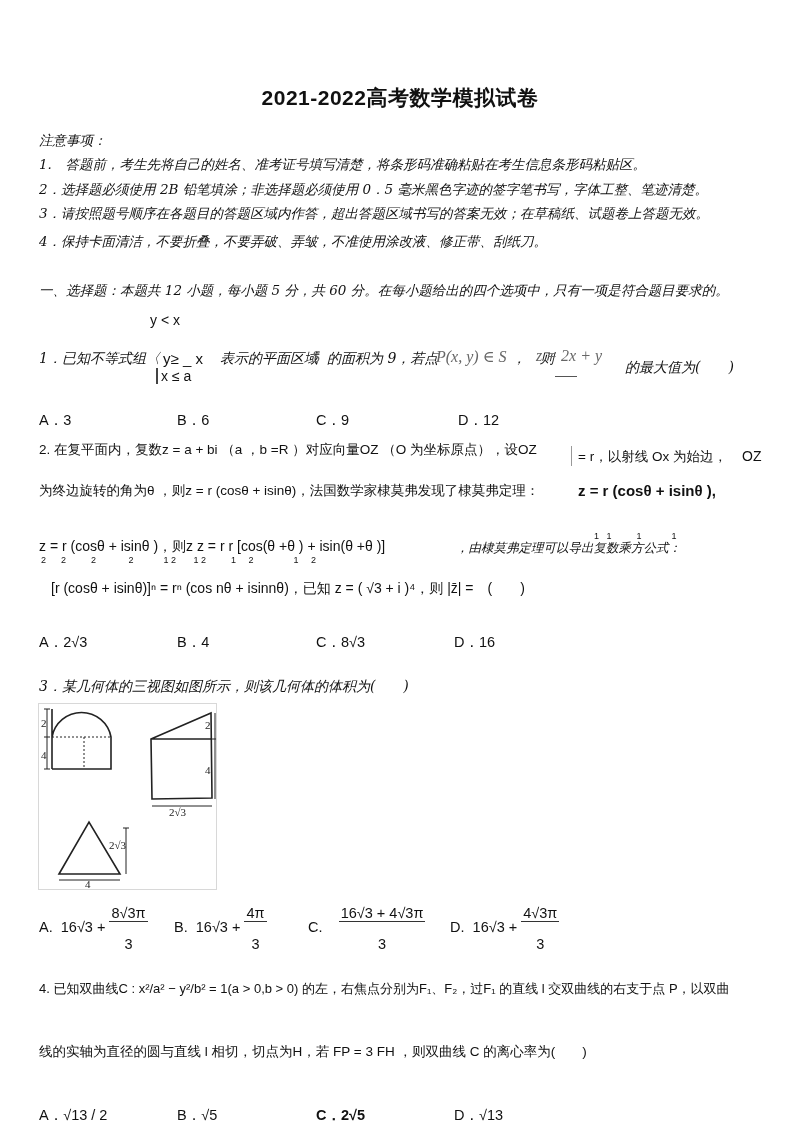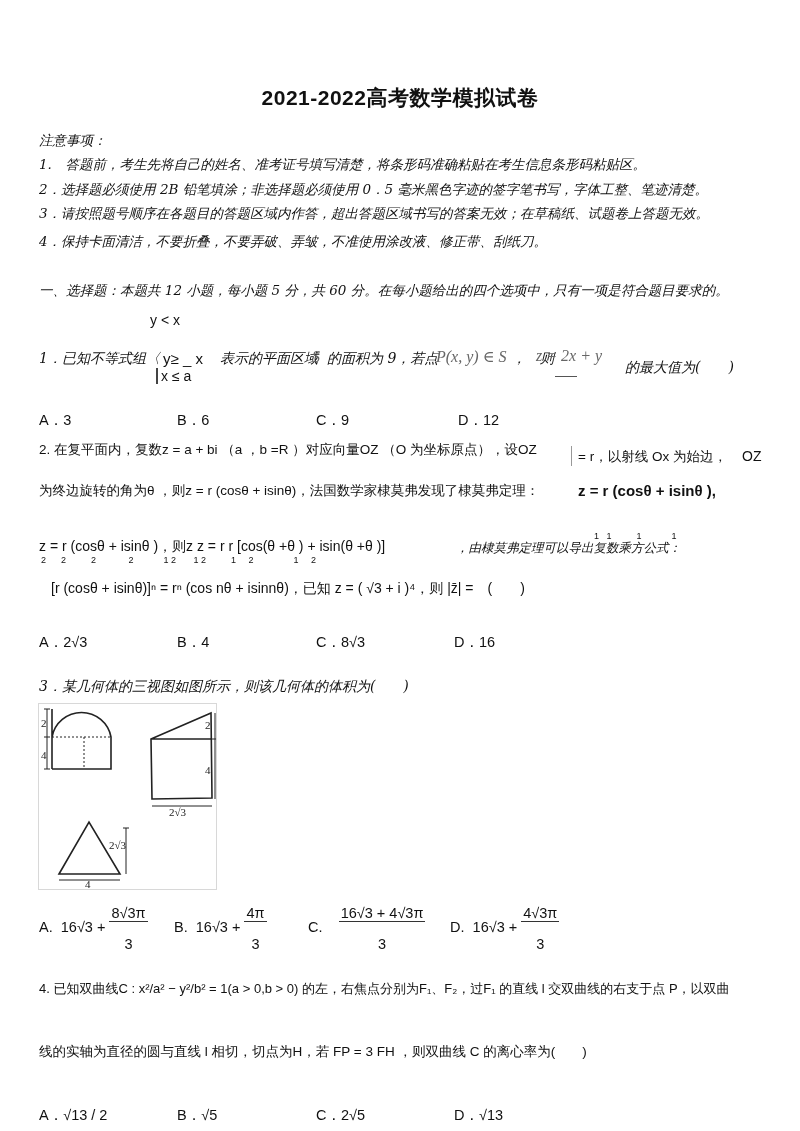--- a/index.html
+++ b/index.html
@@ -127,15 +127,15 @@
     <span class="frac"><span class="num">4√3π</span><span class="den">3</span></span>
   </div>
 </div>
 
 <div>
   <div class="abs math" style="left:39px;top:980px;font-size:13px;">4. 已知双曲线C : x²/a² − y²/b² = 1(a &gt; 0,b &gt; 0) 的左，右焦点分别为F₁、F₂，过F₁ 的直线 l 交双曲线的右支于点 P，以双曲</div>
   <div class="abs math" style="left:39px;top:1043px;font-size:13.5px;">线的实轴为直径的圆与直线 l 相切，切点为H，若 FP = 3 FH ，则双曲线 C 的离心率为(　　)</div>
 
   <div class="abs opt" style="left:39px;top:1106px;">A．√13 / 2</div>
   <div class="abs opt" style="left:177px;top:1106px;">B．√5</div>
-  <div class="abs opt" style="left:316px;top:1106px;">C．2√5</div>
+  <div class="abs opt" style="left:316px;top:1106px;font-weight:bold;">C．2√5</div>
   <div class="abs opt" style="left:454px;top:1106px;">D．√13</div>
 </div>
 
 </body></html>

